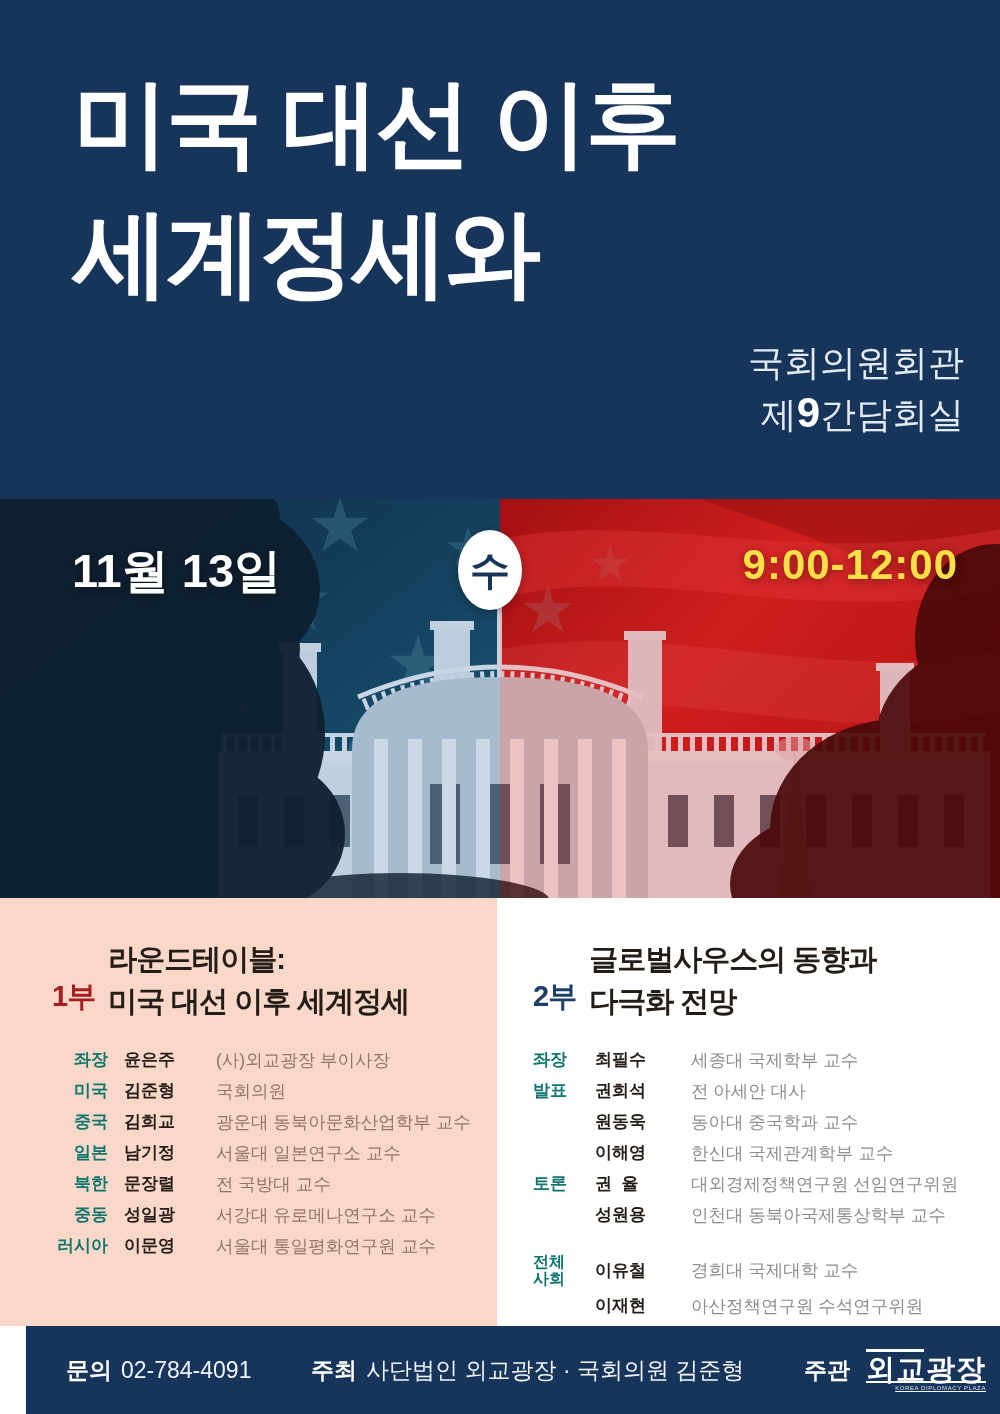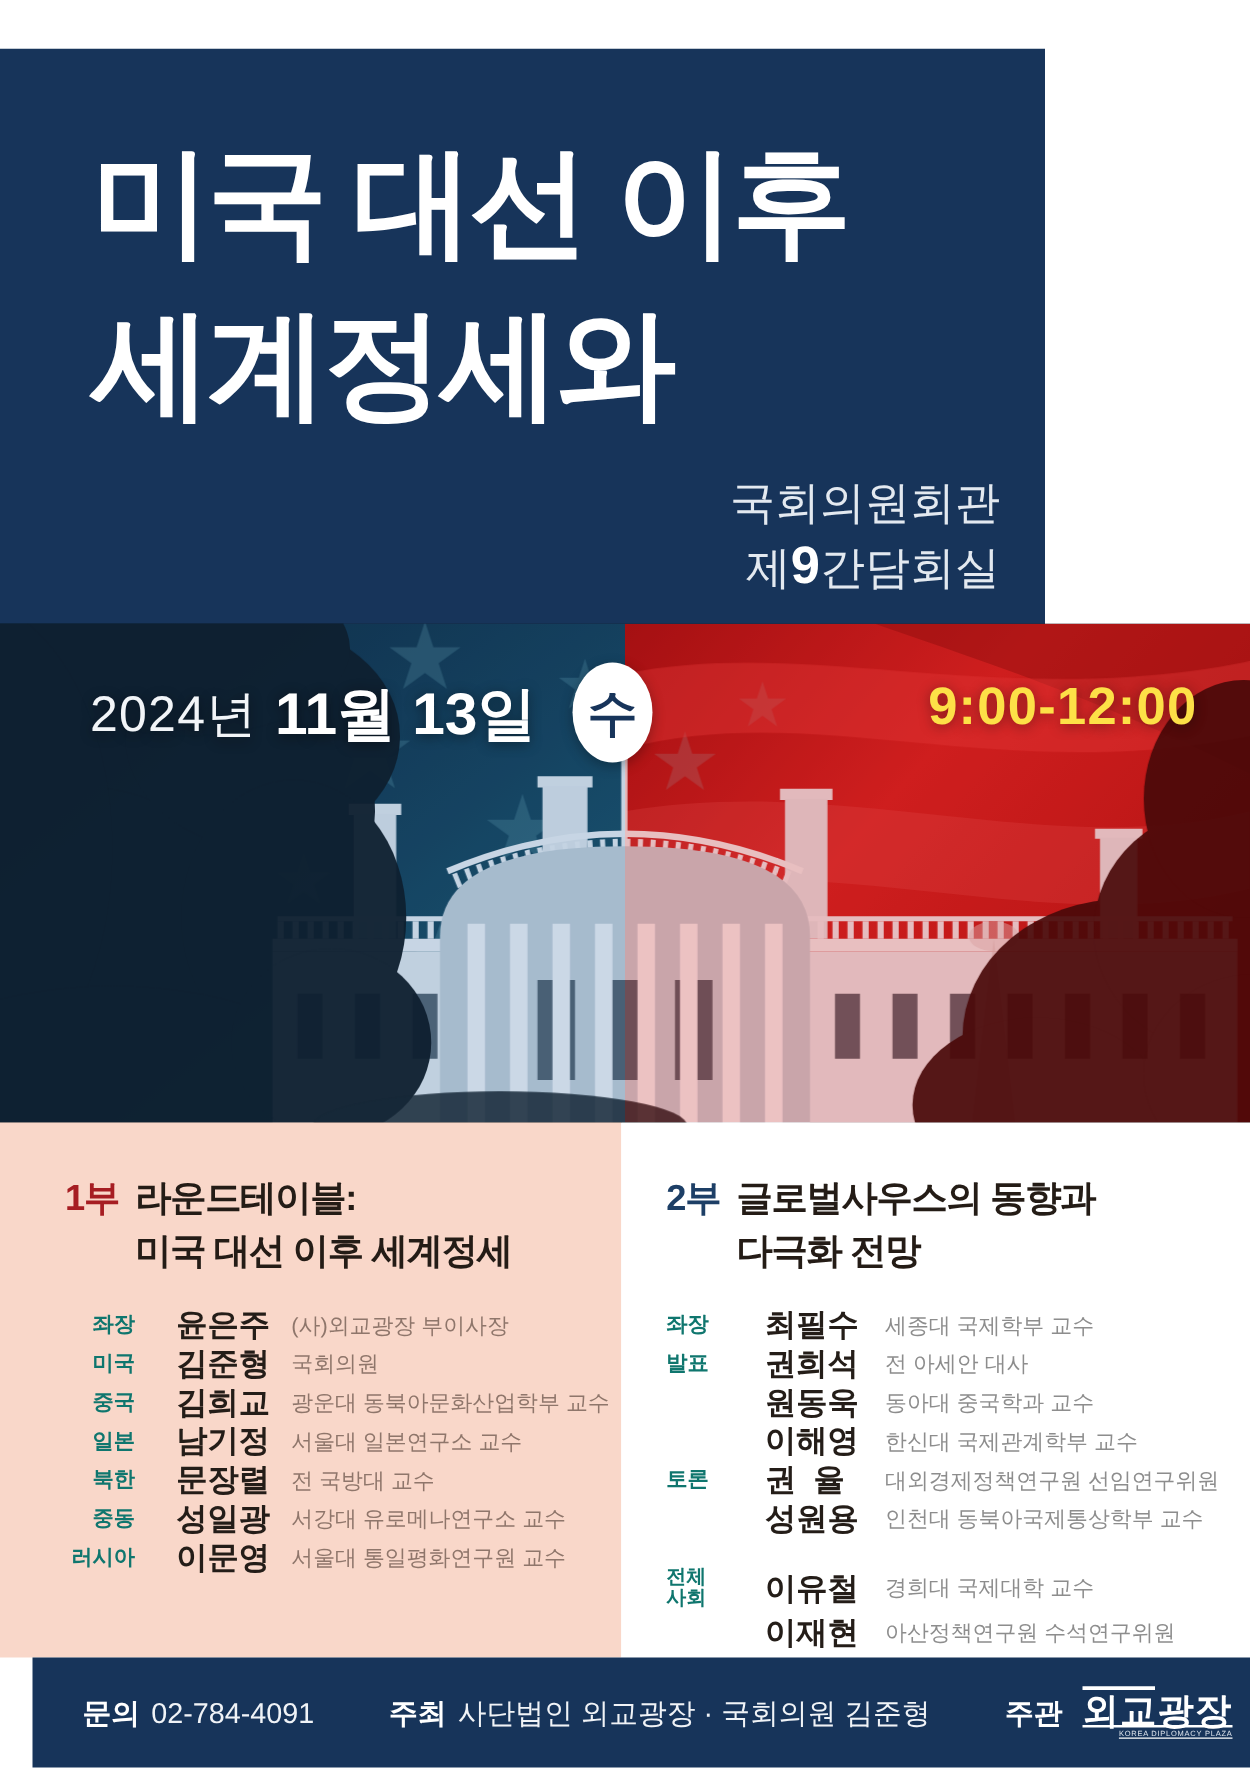--- a/index.html
+++ b/index.html
@@ -6,21 +6,21 @@
     --navy:#17345a; --pink:#f9d7c9; --white:#ffffff;
     --s1_accent:#a61d22; --s2_accent:#1d3f66;
     --ink:#241c16; --desc1:#8f766b; --desc2:#8d8d8d;
   }
   *{margin:0;padding:0;box-sizing:border-box;}
   html,body{width:1000px;height:1414px;overflow:hidden;}
   body{font-family:"Liberation Sans","DejaVu Sans",sans-serif;position:relative;background:#fff;}
   .abs{position:absolute;}
 
   
-  .header{left:0;top:0;width:836px;height:499px;background:var(--navy);margin-top:39px;}
+  .header{left:0;top:0;width:1000px;height:499px;background:var(--navy);}
   .title{left:73px;top:58px;color:#fff;font-weight:900;font-size:96px;line-height:130px;
          letter-spacing:-3px;white-space:nowrap;}
   .venue{right:36px;top:338px;text-align:right;color:#e3e9f0;font-size:36px;line-height:50px;font-weight:400;}
   .venue .num{font-weight:900;font-size:42px;color:#ffffff;}
 
   
   .photo{left:0;top:499px;width:1000px;height:399px;background:#0d2033;}
   .photo svg{display:block;width:1000px;height:399px;}
   .dateRow{left:72px;top:32px;height:80px;display:flex;align-items:center;gap:14px;color:#fff;
            text-shadow:0 2px 10px rgba(0,0,0,.45);white-space:nowrap;}
@@ -30,31 +30,31 @@
             display:flex;align-items:center;justify-content:center;box-shadow:0 3px 10px rgba(0,0,0,.3);}
   .dayBadge span{color:var(--navy);font-size:40px;font-weight:900;}
   .timeTxt{right:42px;top:42px;color:#fde047;font-size:42px;font-weight:800;letter-spacing:1px;
            text-shadow:0 2px 10px rgba(0,0,0,.4);}
 
   
   .program{left:0;top:898px;width:1000px;height:428px;display:flex;}
   .col1{width:497px;height:428px;background:var(--pink);padding:40px 0 0 52px;}
   .col2{width:503px;height:520px;background:var(--white);padding:40px 0 0 36px;}
   .sHead{display:flex;align-items:flex-start;}
-  .sTag{font-size:29px;font-weight:900;margin-right:13px;line-height:42px;letter-spacing:-1px;}
+  .sTag{font-size:29px;font-weight:900;margin-right:13px;line-height:42px;letter-spacing:-1px;margin-top:37px;}
   .col1 .sTag{color:var(--s1_accent);}
   .col2 .sTag{color:var(--s2_accent);}
   .sTitle{font-size:29px;font-weight:900;color:var(--ink);line-height:42px;letter-spacing:-1px;}
   .rows{margin-top:22px;}
   .row{display:flex;align-items:center;height:31px;white-space:nowrap;}
   .role{font-size:17px;font-weight:700;color:#0f766e;font-family:Liberation Serif, serif;}
   .col1 .role{width:56px;text-align:right;margin-right:16px;}
   .col2 .role{width:48px;text-align:left;margin-right:14px;}
   .role.stack{white-space:normal;line-height:1.08;font-size:16px;align-self:center;}
-  .name{font-size:25px;font-weight:800;color:#241d18;letter-spacing:0;margin-left:17px;}
+  .name{font-size:17px;font-weight:800;color:#241d18;letter-spacing:0;}
   .col1 .name{width:92px;}
   .col2 .name{width:96px;}
   .desc{font-size:17.5px;font-weight:400;}
   .col1 .desc{color:var(--desc1);}
   .col2 .desc{color:var(--desc2);}
   .row.gapTop{margin-top:20px;height:40px;}
 
   
   .footer{left:0;top:1326px;width:1000px;height:88px;background:var(--navy);color:#fff;
           display:flex;align-items:center;justify-content:space-between;padding:0 40px;margin-left:26px;}
@@ -185,21 +185,20 @@
       <ellipse cx="830" cy="385" rx="100" ry="70"></ellipse>
         <ellipse cx="1005" cy="360" rx="90" ry="80"></ellipse>
       <ellipse cx="995" cy="140" rx="80" ry="95"></ellipse>
     </g>
 
     <rect x="0" y="0" width="500" height="399" fill="#1e5a96" opacity="0.22"></rect>
     <rect x="500" y="0" width="500" height="399" fill="#c01212" opacity="0.25"></rect>
   </svg>
 
   <div class="abs dateRow">
-    <span class="dateYear">2024년</span>
     <span class="dateMain">11월 13일</span>
   </div>
   <div class="abs dayBadge">
     <span>수</span>
   </div>
   <div class="abs timeTxt">9:00-12:00</div>
 </div>
 
 <div class="abs program">
 

